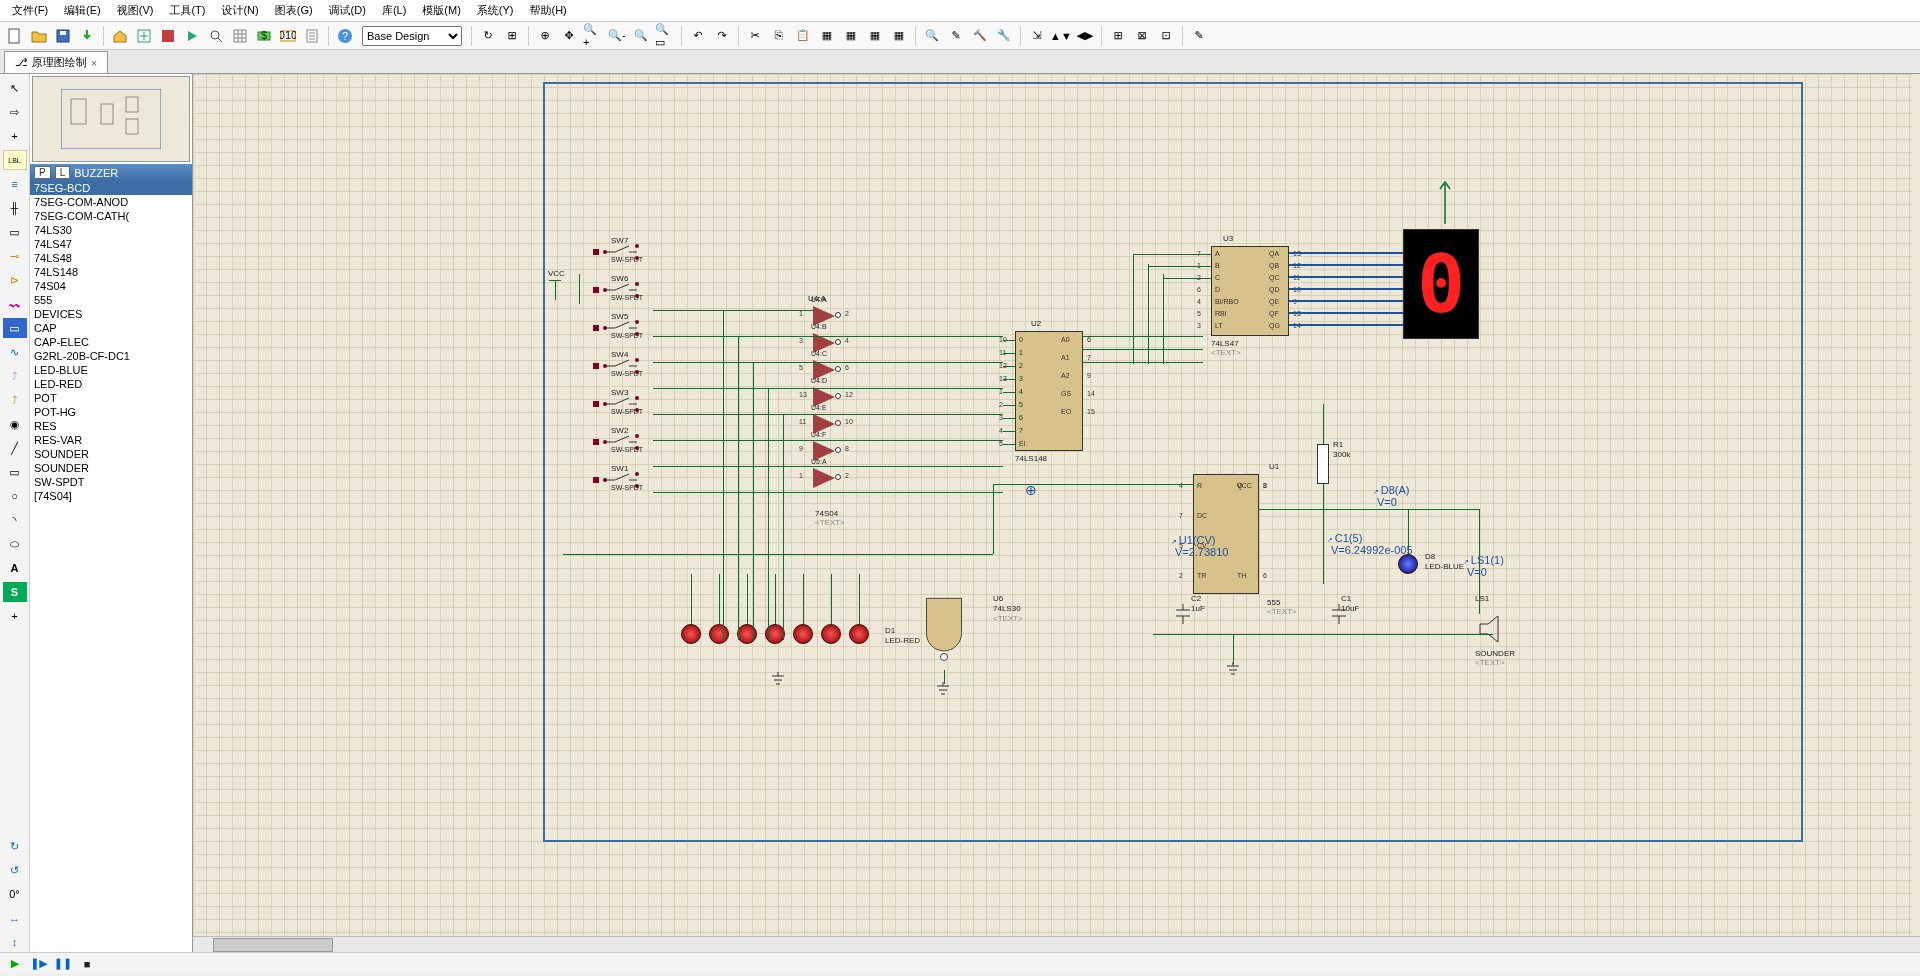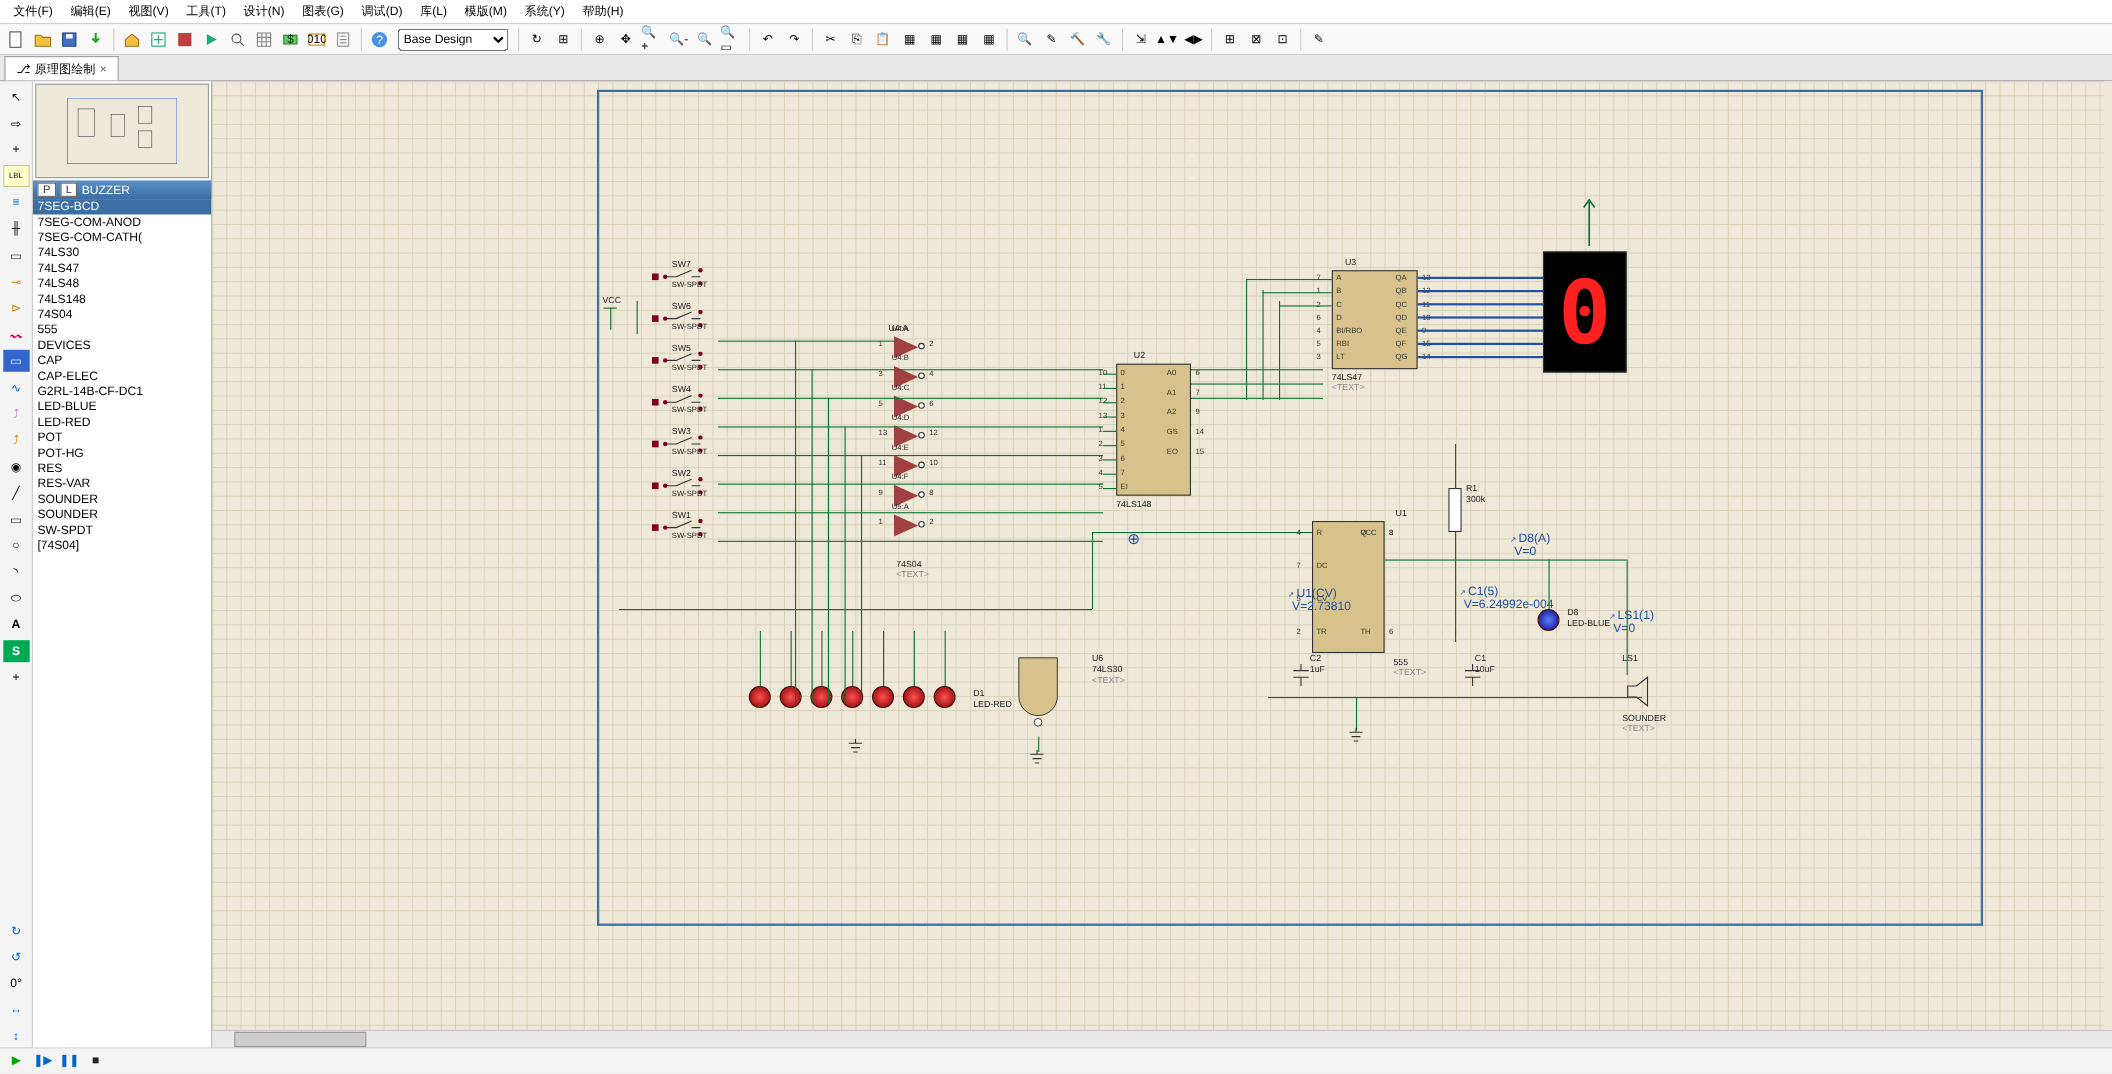--- a/index.html
+++ b/index.html
@@ -265,21 +265,21 @@
         <div>7SEG-COM-CATH(</div>
         <div>74LS30</div>
         <div>74LS47</div>
         <div>74LS48</div>
         <div>74LS148</div>
         <div>74S04</div>
         <div>555</div>
         <div>DEVICES</div>
         <div>CAP</div>
         <div>CAP-ELEC</div>
-        <div>G2RL-14B-CF-DC1</div>
+        <div>G2RL-20B-CF-DC1</div>
         <div>LED-BLUE</div>
         <div>LED-RED</div>
         <div>POT</div>
         <div>POT-HG</div>
         <div>RES</div>
         <div>RES-VAR</div>
         <div>SOUNDER</div>
         <div>SOUNDER</div>
         <div>SW-SPDT</div>
         <div>[74S04]</div>
@@ -597,21 +597,21 @@
               <path d="M5 5h40v40a20 20 0 0 1-40 0z" fill="#d6c28a" stroke="#333"></path>
               <circle cx="25" cy="72" r="4" fill="#fff" stroke="#333"></circle>
             </svg>
       </div>
       <div class="lbl" style="left:800px;top:520px">U6</div>
       <div class="lbl" style="left:800px;top:530px">74LS30</div>
       <div class="lbl" style="left:800px;top:540px;color:#888">&lt;TEXT&gt;</div>
 
       
       <div class="probe" style="left:978px;top:460px">↗ <span>U1(CV)</span><br>&nbsp;&nbsp;<span>V=2.73810</span></div>
-      <div class="probe" style="left:1134px;top:458px">↗ <span>C1(5)</span><br>&nbsp;&nbsp;<span>V=6.24992e-004</span></div>
+      <div class="probe" style="left:1134px;top:458px">↗ <span>C1(5)</span><br>&nbsp;&nbsp;<span>V=6.24992e-005</span></div>
       <div class="probe" style="left:1180px;top:410px">↗ <span>D8(A)</span><br>&nbsp;&nbsp;<span>V=0</span></div>
       <div class="probe" style="left:1270px;top:480px">↗ <span>LS1(1)</span><br>&nbsp;&nbsp;<span>V=0</span></div>
 
       
       <div style="position:absolute;left:832px;top:408px;color:#2050a0;font-size:14px">⊕</div>
 
       
       <div class="wire h" style="left:460px;top:236px;width:160px"></div>
       <div class="wire h" style="left:460px;top:262px;width:350px"></div>
       <div class="wire h" style="left:460px;top:288px;width:350px"></div>

